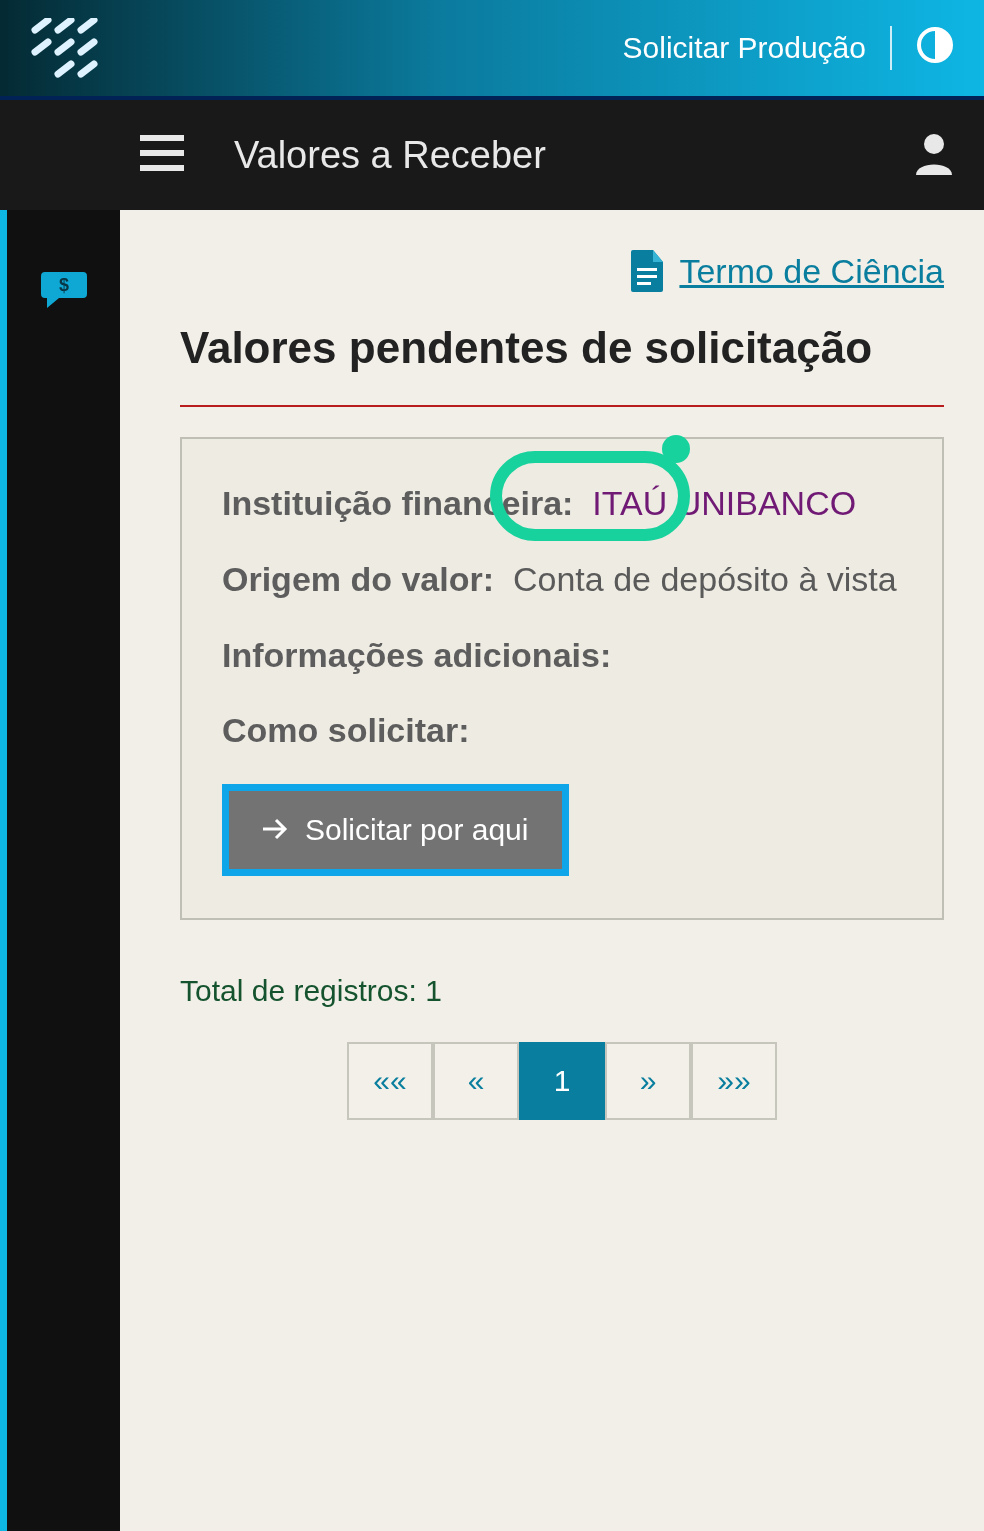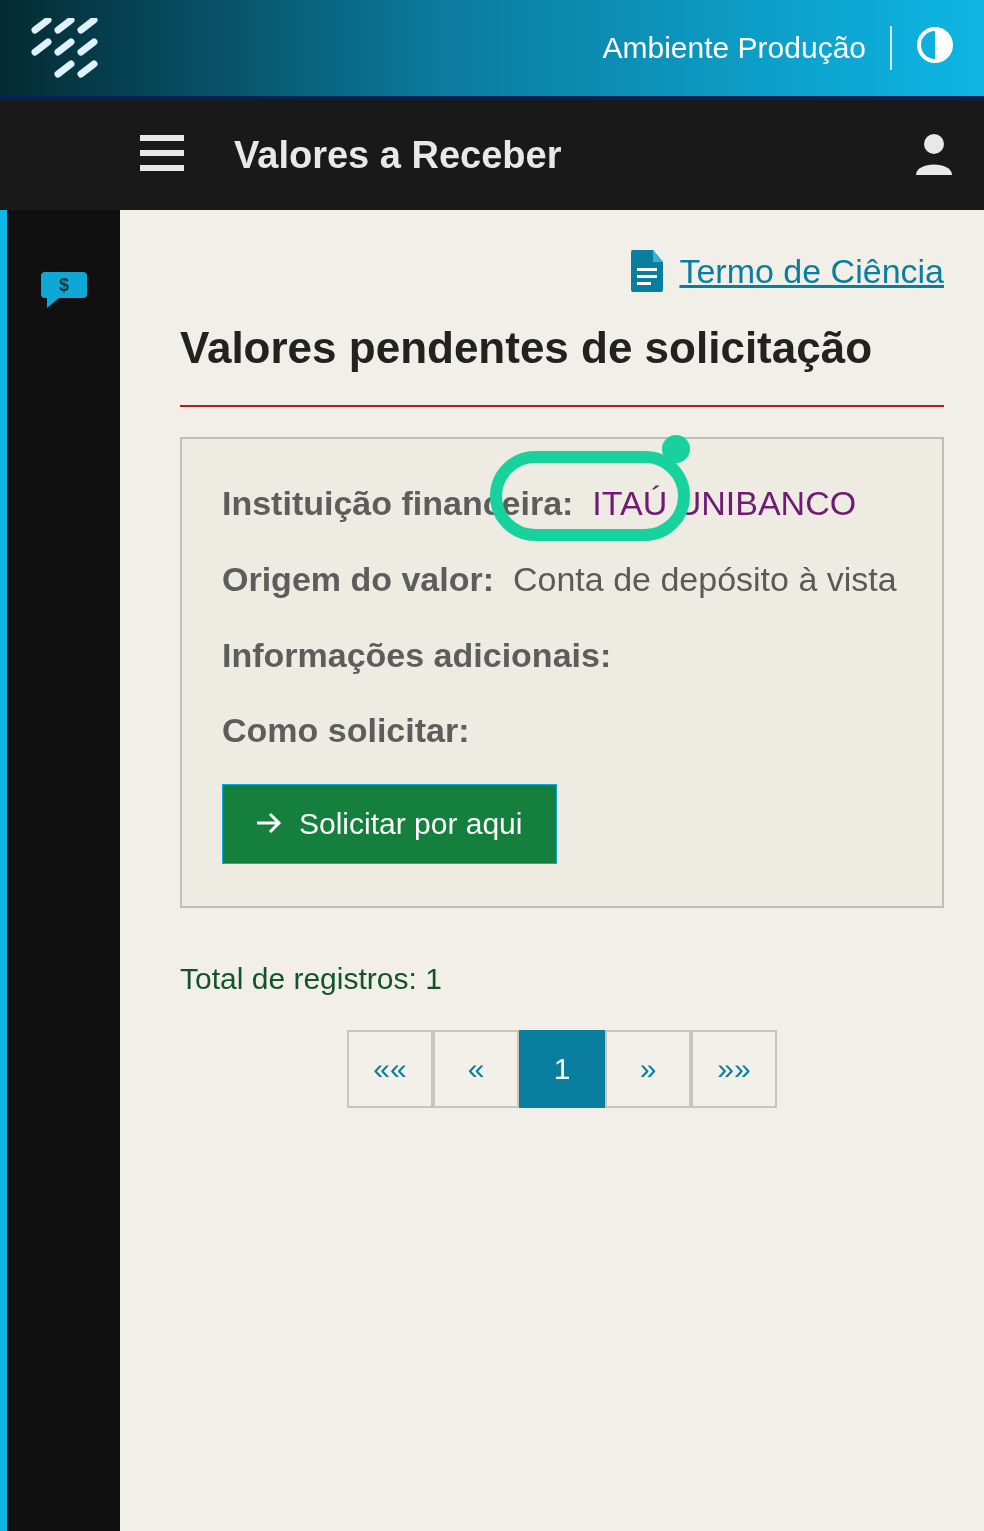--- a/index.html
+++ b/index.html
@@ -21,21 +21,21 @@
   .nav-bar {
     height: 110px;
     background: #191919;
     display: flex;
     align-items: center;
     padding: 0 30px 0 140px;
     gap: 50px;
     justify-content: space-between;
   }
   .nav-left { display: flex; align-items: center; gap: 50px; }
-  .nav-title { color: #e8e8e8; font-size: 38px; font-weight: 700; }
+  .nav-title { color: #e8e8e8; font-size: 38px; font-weight: 400; }
 
   .body-row { display: flex; height: calc(1531px - 210px); }
   .side-col {
     width: 120px;
     background: #101010;
     position: relative;
     border-left: 7px solid #0eb6e4;
   }
   .side-tab-icon {
     position: absolute; top: 50px; left: 0; right: 0;
@@ -82,22 +82,22 @@
     width: 200px; height: 90px;
     top: 12px; left: 308px;
     pointer-events: none;
   }
   .ring-tail {
     position:absolute; width: 28px; height: 28px; background:#18d29d;
     border-radius:50%; top: -4px; left: 480px; pointer-events:none;
   }
 
   .cta-btn {
-    background: #15803d;
-    border: 1px solid #0ea5e9;
+    background: #737373;
+    border: 7px solid #0ea5e9;
     color: #fff;
     font-size: 30px;
     padding: 22px 34px;
     display: inline-flex;
     align-items: center;
     gap: 16px;
     cursor: pointer;
   }
 
   .total-line { color: #14532d; font-size: 30px; margin-top: 24px; }
@@ -123,21 +123,21 @@
           <path d="M51 12 L64 2"></path>
         <path d="M5 34 L18 24"></path>
           <path d="M28 34 L41 24"></path>
           <path d="M51 34 L64 24"></path>
         <path d="M28 56 L41 46"></path>
           <path d="M51 56 L64 46"></path>
       </g>
     </svg>
   </div>
   <div class="top-right">
-    <span>Ambiente Produção</span>
+    <span>Solicitar Produção</span>
     <div class="divider"></div>
     <span>
       <svg width="38" height="38" viewBox="0 0 38 38">
         <circle cx="19" cy="19" r="16" fill="none" stroke="#fff" stroke-width="4"></circle>
         <path d="M19 3 A16 16 0 0 1 19 35 Z" fill="#fff"></path>
       </svg>
     </span>
   </div>
 </div>
 

